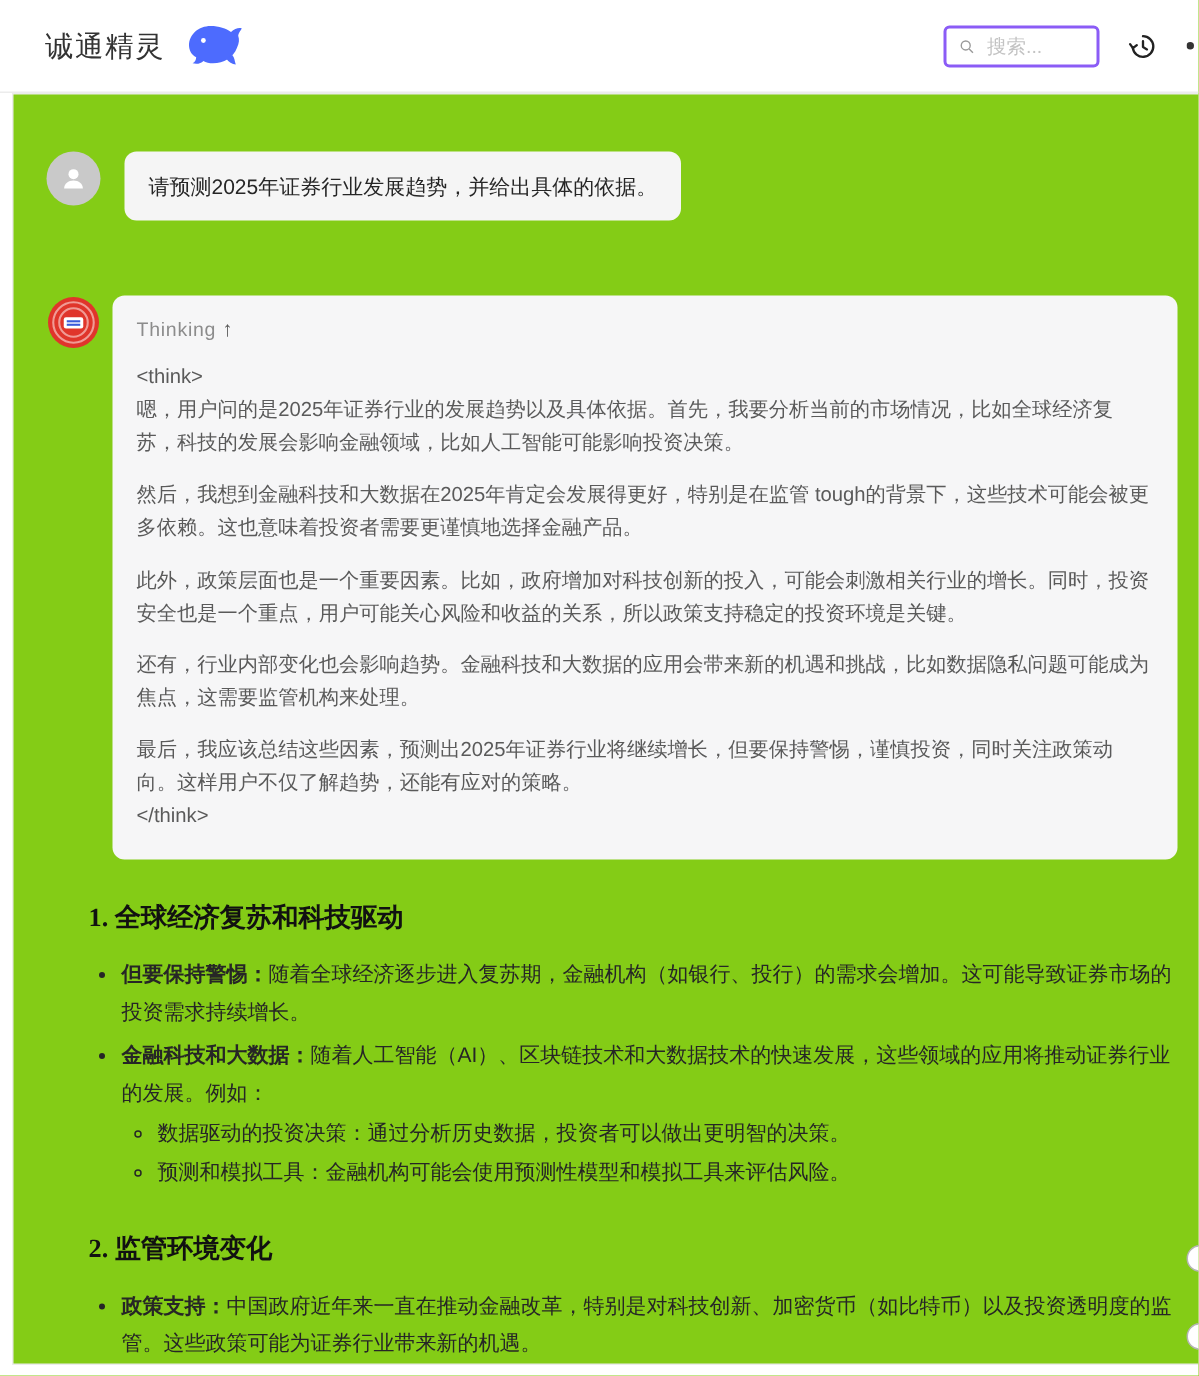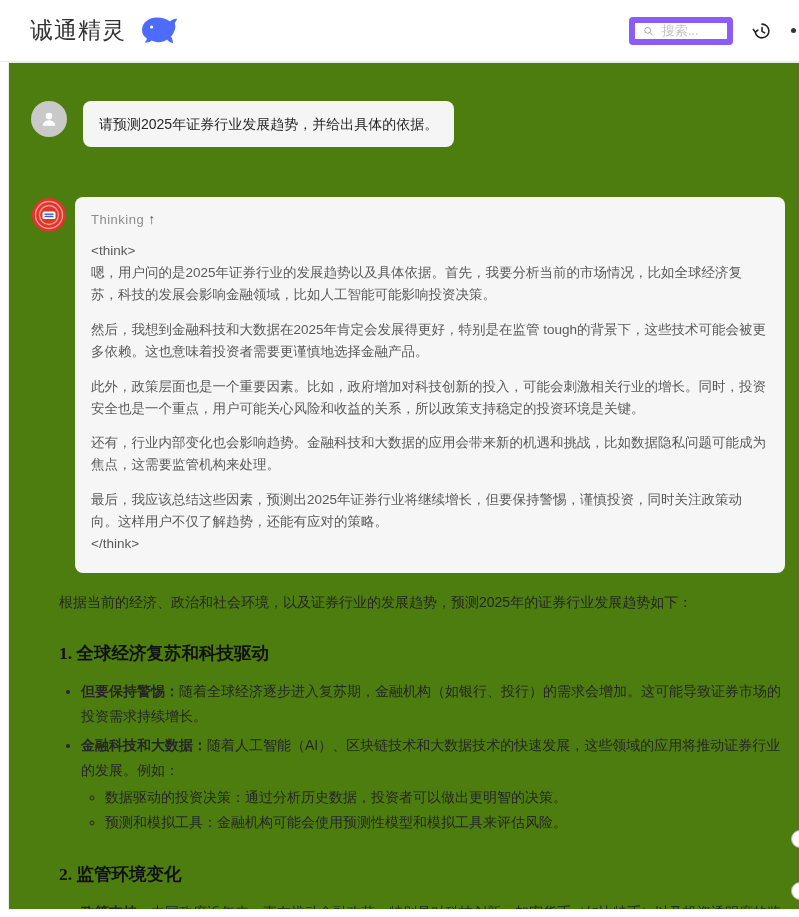--- a/index.html
+++ b/index.html
@@ -8,42 +8,42 @@
     width:799px; height:917px; overflow:hidden;
     background:#ffffff; color:#262626;
     font-family:"Liberation Sans","DejaVu Sans",sans-serif;
     position:relative;
   }
   
   .app-header {
     height:62px; display:flex; align-items:center;
     padding-left:30px; border-bottom:1px solid #ececec;
   }
-  .app-title { font-size:23px; color:#333; letter-spacing:1px; }
+  .app-title { font-size:19px; color:#333; letter-spacing:1px; }
   .logo { margin-left:12px; display:flex; align-items:center; }
   .header-right { margin-left:auto; display:flex; align-items:center; gap:18px; }
   .search-box {
-    width:104px; height:28px; border:6px solid #8b5cf6; border-radius:4px;
+    width:104px; height:28px; border:2px solid #8b5cf6; border-radius:4px;
     display:flex; align-items:center; padding:0 8px; gap:6px; background:#fff;
   }
   .search-box input {
     border:none; outline:none; width:100%; font-size:13px; color:#595959;
     font-family:inherit; background:transparent;
   }
   .search-box input::placeholder { color:#c3c3c3; }
   .icon-btn { display:flex; align-items:center; justify-content:center; cursor:pointer; }
   .partial-icon {
     width:10px; height:20px; overflow:hidden; margin-right:-2px; display:flex; align-items:center;
   }
   .partial-icon .dot { width:5px; height:5px; border-radius:50%; background:#333; }
   
   .chat-card {
     margin-left:8px; height:848px;
     border:1px solid #ececec; border-right:none;
-    padding:38px 14px 0 22px; overflow:hidden; background:#4d7c0f;
+    padding:38px 14px 0 22px; overflow:hidden; background:#84cc16;
   }
   .row { display:flex; }
   .user-row { margin-bottom:50px; }
   .avatar { width:36px; height:36px; border-radius:50%; flex:none; }
   .avatar-user { background:#c9c9c9; display:flex; align-items:center; justify-content:center; margin-right:16px; }
   .user-bubble {
     background:#f5f5f5; border-radius:8px; padding:12px 16px;
     font-size:14px; line-height:1.6; color:#262626; max-width:640px;
   }
   .avatar-ai { margin-right:8px; }
@@ -149,21 +149,20 @@
 嗯，用户问的是2025年证券行业的发展趋势以及具体依据。首先，我要分析当前的市场情况，比如全球经济复苏，科技的发展会影响金融领域，比如人工智能可能影响投资决策。</p>
             <p class="thinking-p">然后，我想到金融科技和大数据在2025年肯定会发展得更好，特别是在监管 tough的背景下，这些技术可能会被更多依赖。这也意味着投资者需要更谨慎地选择金融产品。</p>
             <p class="thinking-p">此外，政策层面也是一个重要因素。比如，政府增加对科技创新的投入，可能会刺激相关行业的增长。同时，投资安全也是一个重点，用户可能关心风险和收益的关系，所以政策支持稳定的投资环境是关键。</p>
             <p class="thinking-p">还有，行业内部变化也会影响趋势。金融科技和大数据的应用会带来新的机遇和挑战，比如数据隐私问题可能成为焦点，这需要监管机构来处理。</p>
             <p class="thinking-p">最后，我应该总结这些因素，预测出2025年证券行业将继续增长，但要保持警惕，谨慎投资，同时关注政策动向。这样用户不仅了解趋势，还能有应对的策略。
 &lt;/think&gt;</p>
           </div>
       </div>
 
       <div class="answer">
-        <p class="answer-intro">根据当前的经济、政治和社会环境，以及证券行业的发展趋势，预测2025年的证券行业发展趋势如下：</p>
         <div>
             <div class="sec-heading">1. 全球经济复苏和科技驱动</div>
             <ul class="blist">
               <li><span class="lead">但要保持警惕：</span>随着全球经济逐步进入复苏期，金融机构（如银行、投行）的需求会增加。这可能导致证券市场的投资需求持续增长。</li>
               <li><span class="lead">金融科技和大数据：</span>随着人工智能（AI）、区块链技术和大数据技术的快速发展，这些领域的应用将推动证券行业的发展。例如：<ul>
                   <li>数据驱动的投资决策：通过分析历史数据，投资者可以做出更明智的决策。</li>
                   <li>预测和模拟工具：金融机构可能会使用预测性模型和模拟工具来评估风险。</li>
                 </ul></li>
             </ul>
             <div class="sec-heading">2. 监管环境变化</div>

